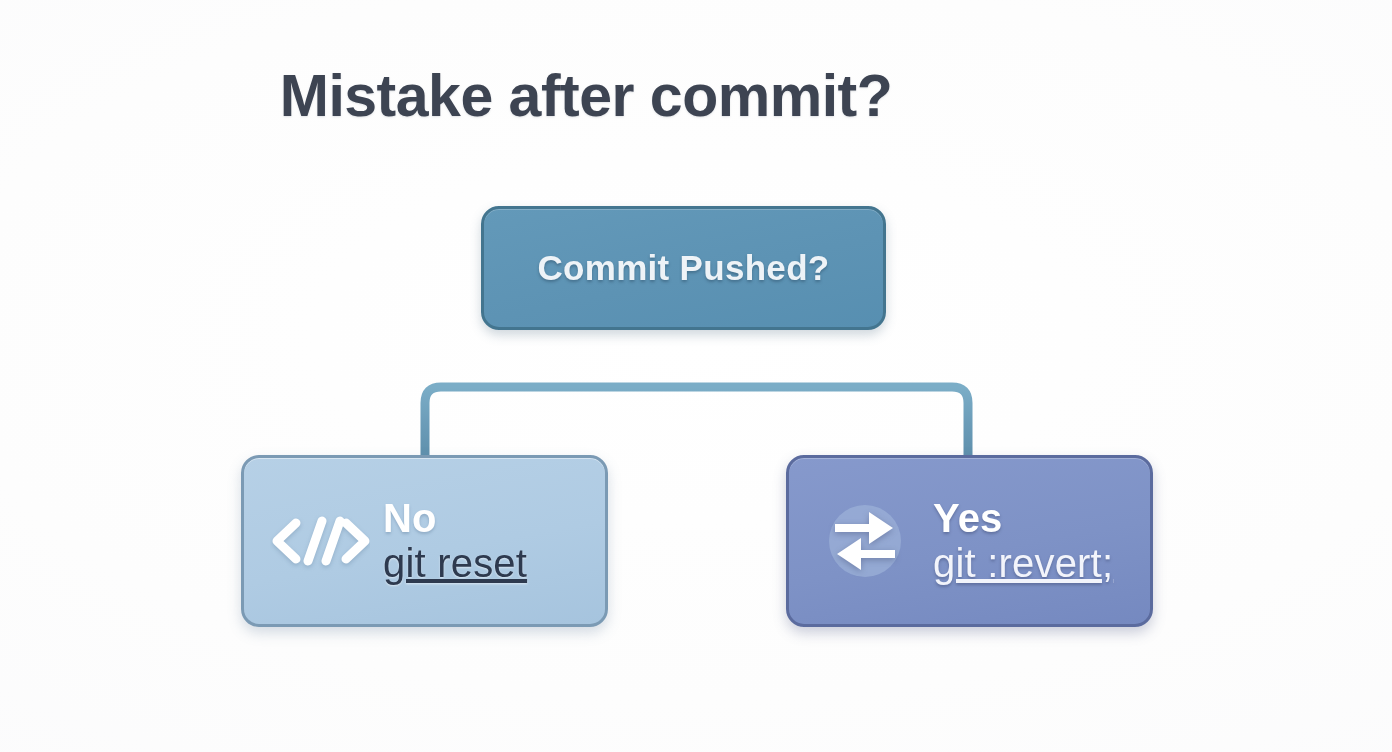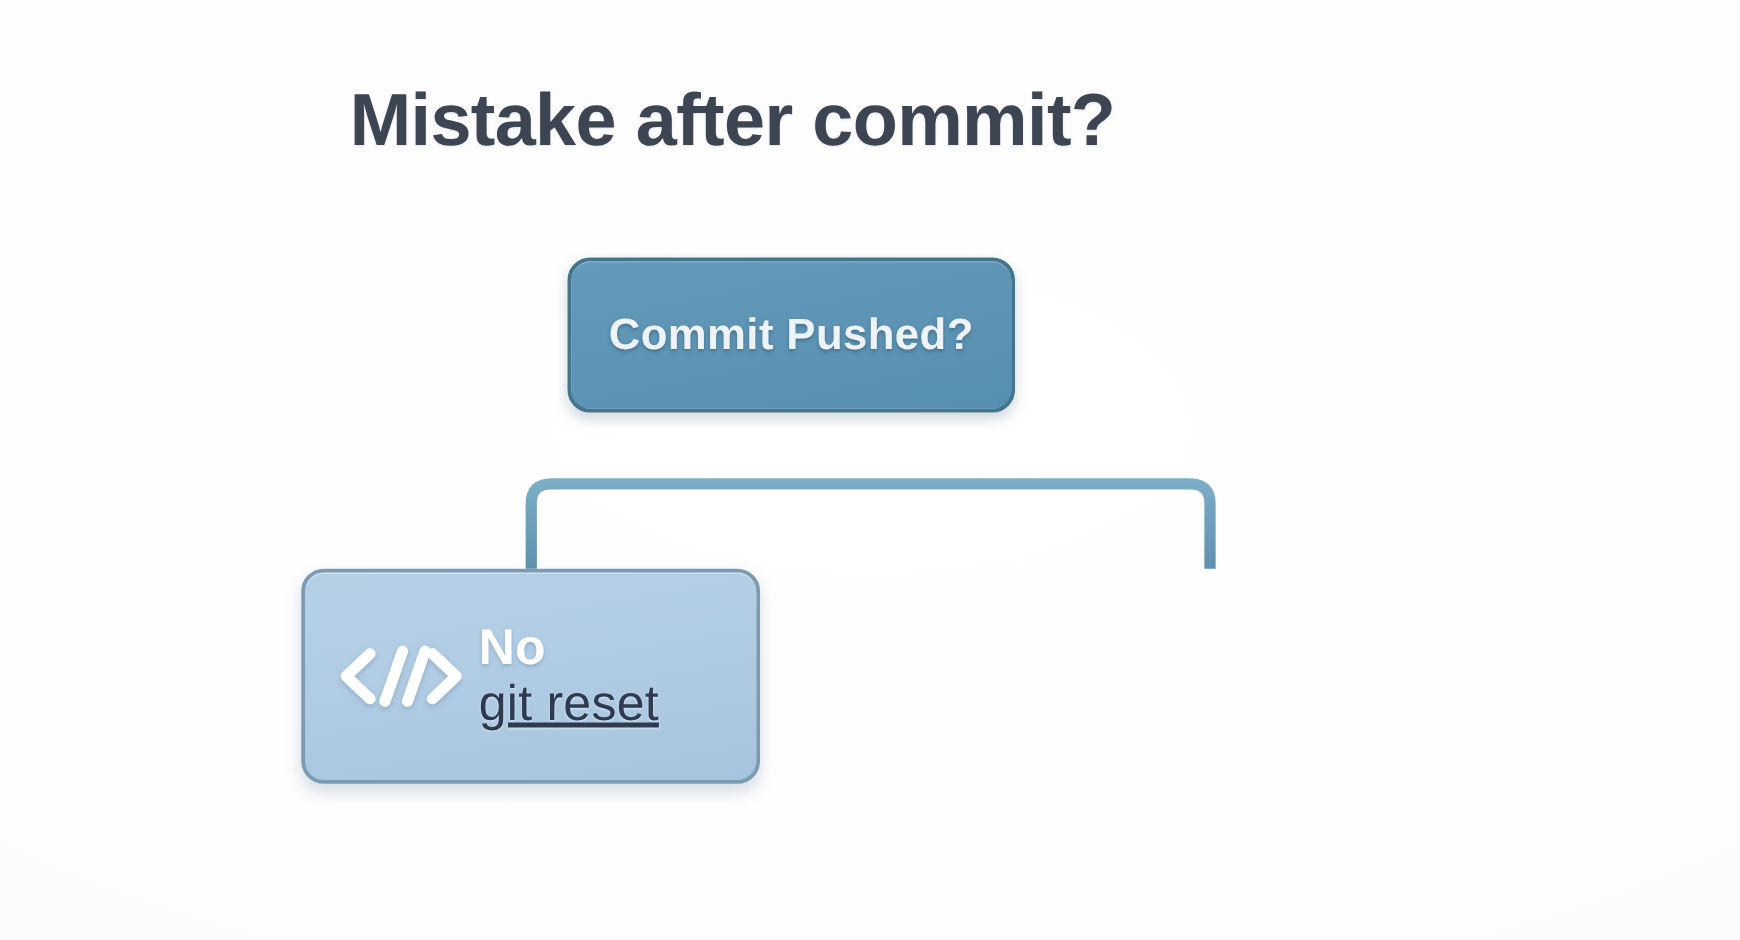--- a/index.html
+++ b/index.html
@@ -51,23 +51,23 @@
     position: absolute;
     box-sizing: border-box;
     border-radius: 18px;
     display: flex;
     align-items: center;
     justify-content: center;
   }
 
   
   #node-root {
-    left: 454px;
+    left: 481px;
     top: 206px;
-    width: 358px;
+    width: 405px;
     height: 124px;
     background: linear-gradient(168deg, #6399b9 0%, #5d93b4 55%, #578fb1 100%);
     border: 3px solid #43758f;
     box-shadow: 0 5px 11px rgba(70,100,125,0.26), inset 0 1px 0 rgba(255,255,255,0.22);
   }
   #node-root-label {
     font-size: 35px;
     font-weight: bold;
     color: #eef3f7;
     letter-spacing: 0.3px;
@@ -186,14 +186,31 @@
           <polyline points="76,14 95,32 76,50"></polyline>
         </g>
       </svg>
     </span>
     <span class="node-text">
       <span class="node-answer">No</span>
       <span class="node-command">git reset</span>
     </span>
   </div>
 
+  <div class="node node-child" id="node-yes">
+    <span class="node-icon">
+      <svg width="96" height="96" viewBox="0 0 96 96" aria-hidden="true">
+        <circle cx="48" cy="48" r="36" fill="#9db1d8" opacity="0.72"></circle>
+        <g fill="#ffffff" style="filter: drop-shadow(0 2px 3px rgba(60,70,110,0.40));">
+
+          <path d="M 18 31 L 52 31 L 52 19 L 76 35 L 52 51 L 52 39 L 18 39 Z"></path>
+
+          <path d="M 78 57 L 44 57 L 44 45 L 20 61 L 44 77 L 44 65 L 78 65 Z"></path>
+        </g>
+      </svg>
+    </span>
+    <span class="node-text">
+      <span class="node-answer">Yes</span>
+      <span class="node-command">git :revert;</span>
+    </span>
+  </div>
 
 </div>
 
 </body></html>

